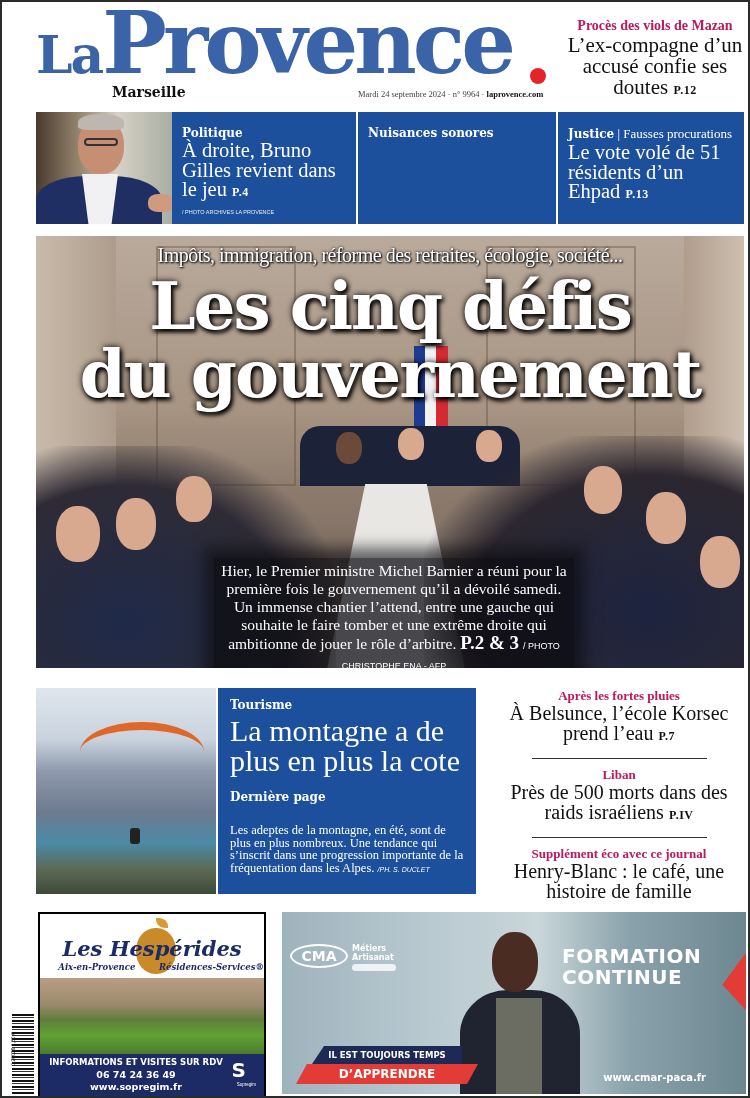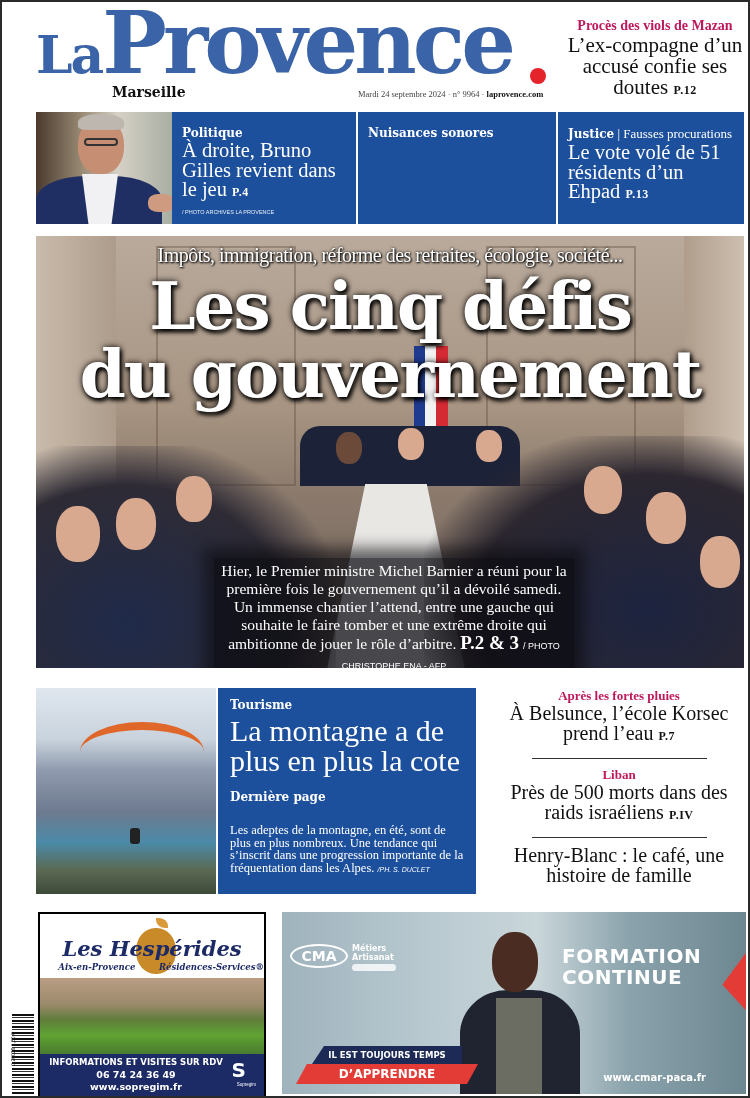--- a/index.html
+++ b/index.html
@@ -309,20 +309,21 @@
       <div class="kicker-red">Après les fortes pluies</div>
       <div class="head"><span>À Belsunce, l’école Korsec prend l’eau</span> <span class="pageref">P.7</span></div>
     </div>
     <div class="brief-sep"></div>
     <div class="brief">
       <div class="kicker-red">Liban</div>
       <div class="head"><span>Près de 500 morts dans des raids israéliens</span> <span class="pageref">P.IV</span></div>
     </div>
     <div class="brief-sep"></div>
     <div class="brief">
+      <div class="kicker-red">Supplément éco avec ce journal</div>
       <div class="head"><span>Henry-Blanc : le café, une histoire de famille</span></div>
     </div>
   </div>
 
   <div class="barcode"></div>
   <div class="barcode-text">0 20036 1,30 €</div>
 
   <div class="ad-left">
     <div class="apple"></div>
     <div class="leaf"></div>

